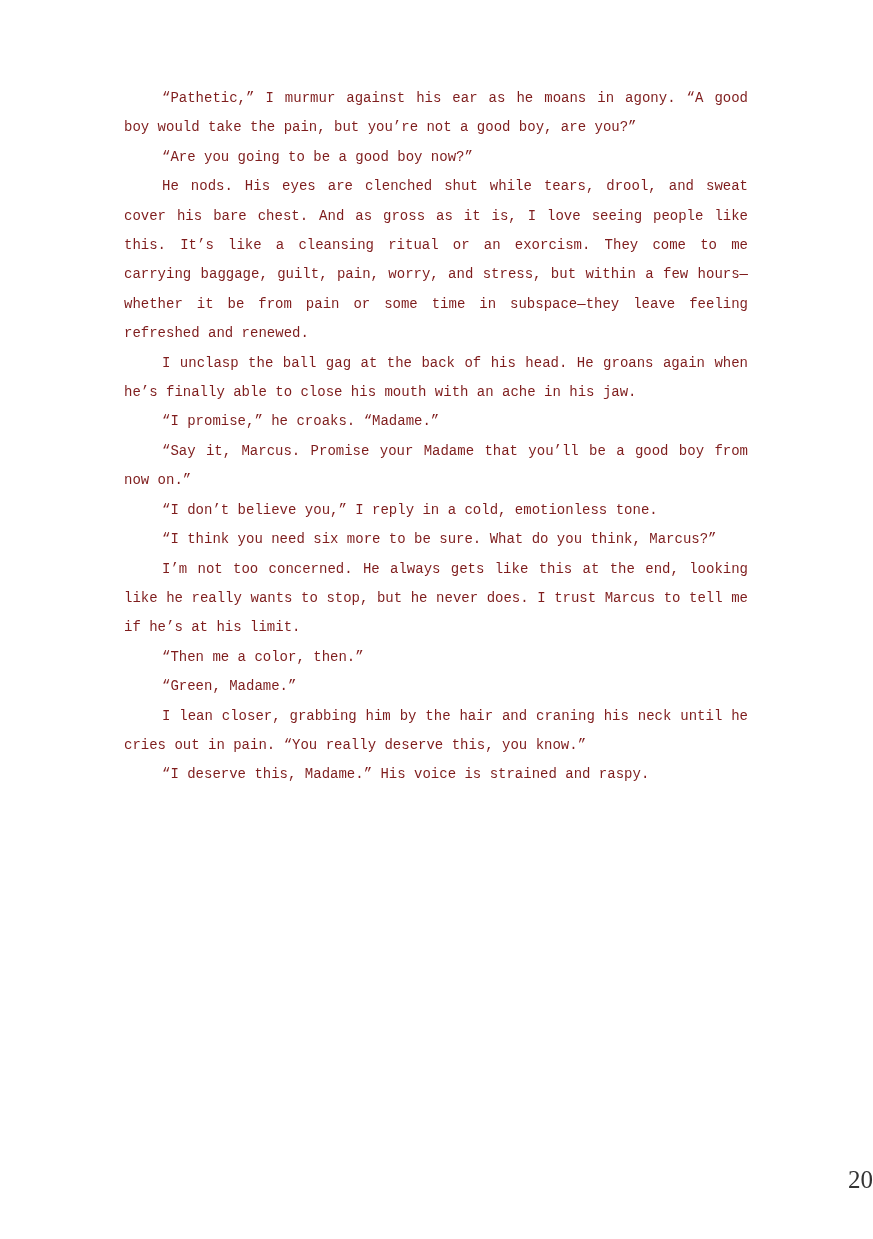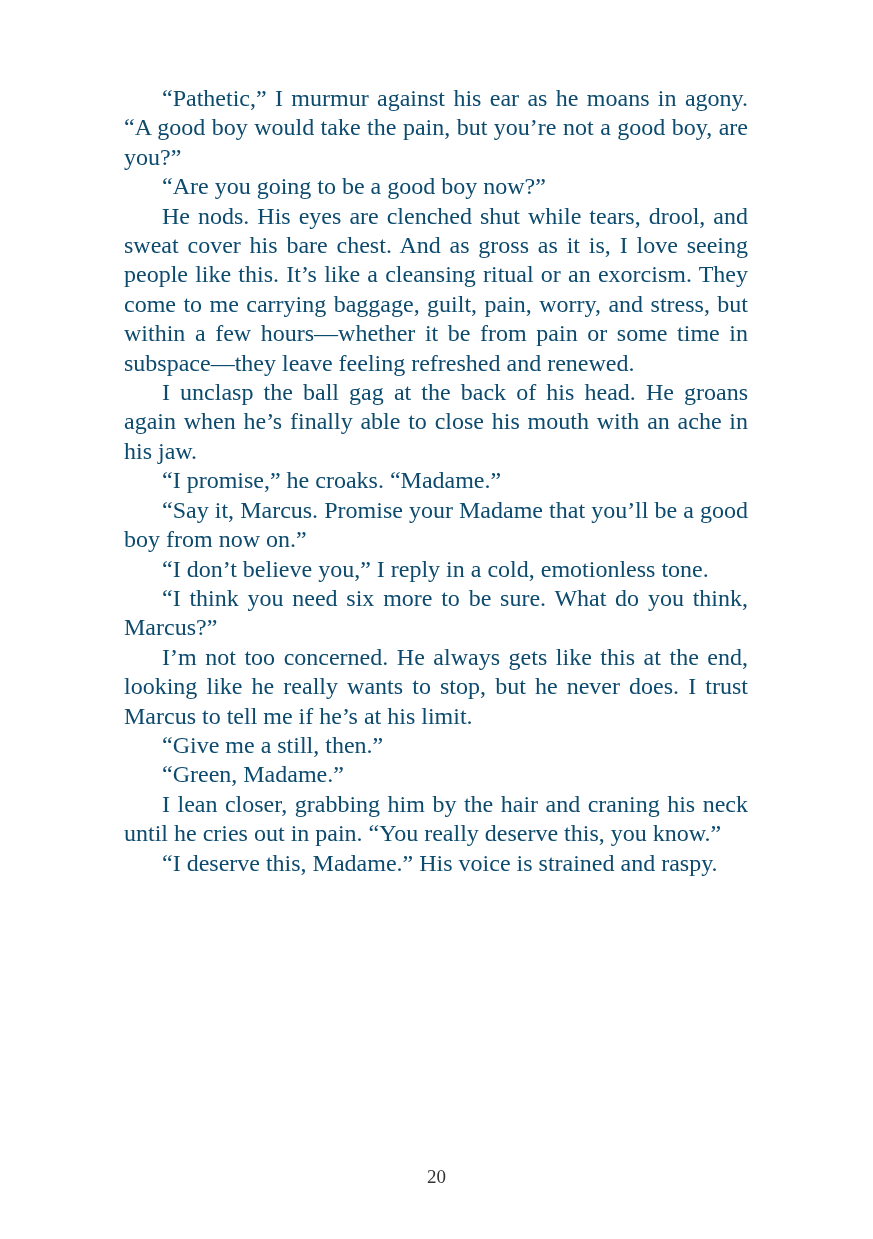--- a/index.html
+++ b/index.html
@@ -2,55 +2,55 @@
 <html><head>
   <meta charset="utf-8">
   <style>
     html, body { margin: 0; padding: 0; background: #ffffff; }
     body { width: 873px; height: 1239px; position: relative; overflow: hidden; }
     .page {
       position: absolute;
       left: 124px;
       top: 84px;
       width: 624px;
-      font-family: Liberation Serif, serif;
-      font-size: 24px;
+      font-family: Liberation Mono, monospace;
+      font-size: 14px;
       line-height: 29.4px;
-      color: #0c4a6e;
+      color: #7f1d1d;
     }
     .para {
       margin: 0;
       text-indent: 38px;
       text-align: justify;
       hyphens: none;
     }
     .para.ragged { text-align: left; }
     .page-number {
       position: absolute;
       left: 0;
       width: 873px;
       top: 1166px;
-      text-align: center;
+      text-align: right;
       font-family: "Liberation Serif", "DejaVu Serif", serif;
-      font-size: 19px;
+      font-size: 25px;
       color: #333333;
     }
   </style>
 </head>
 <body>
 
 <div class="page">
   <p class="para">“Pathetic,” I murmur against his ear as he moans in agony. “A good boy would take the pain, but you’re not a good boy, are you?”</p>
   <p class="para ragged">“Are you going to be a good boy now?”</p>
   <p class="para">He nods. His eyes are clenched shut while tears, drool, and sweat cover his bare chest. And as gross as it is, I love seeing people like this. It’s like a cleansing ritual or an exorcism. They come to me carrying baggage, guilt, pain, worry, and stress, but within a few hours—whether it be from pain or some time in subspace—they leave feeling refreshed and renewed.</p>
   <p class="para">I unclasp the ball gag at the back of his head. He groans again when he’s finally able to close his mouth with an ache in his jaw.</p>
   <p class="para ragged">“I promise,” he croaks. “Madame.”</p>
   <p class="para">“Say it, Marcus. Promise your Madame that you’ll be a good boy from now on.”</p>
   <p class="para ragged">“I don’t believe you,” I reply in a cold, emotionless tone.</p>
   <p class="para">“I think you need six more to be sure. What do you think, Marcus?”</p>
   <p class="para">I’m not too concerned. He always gets like this at the end, looking like he really wants to stop, but he never does. I trust Marcus to tell me if he’s at his limit.</p>
-  <p class="para ragged">“Give me a still, then.”</p>
+  <p class="para ragged">“Then me a color, then.”</p>
   <p class="para ragged">“Green, Madame.”</p>
   <p class="para">I lean closer, grabbing him by the hair and craning his neck until he cries out in pain. “You really deserve this, you know.”</p>
   <p class="para ragged">“I deserve this, Madame.” His voice is strained and raspy.</p>
 </div>
 
 <div class="page-number">20</div>
 
 </body></html>

